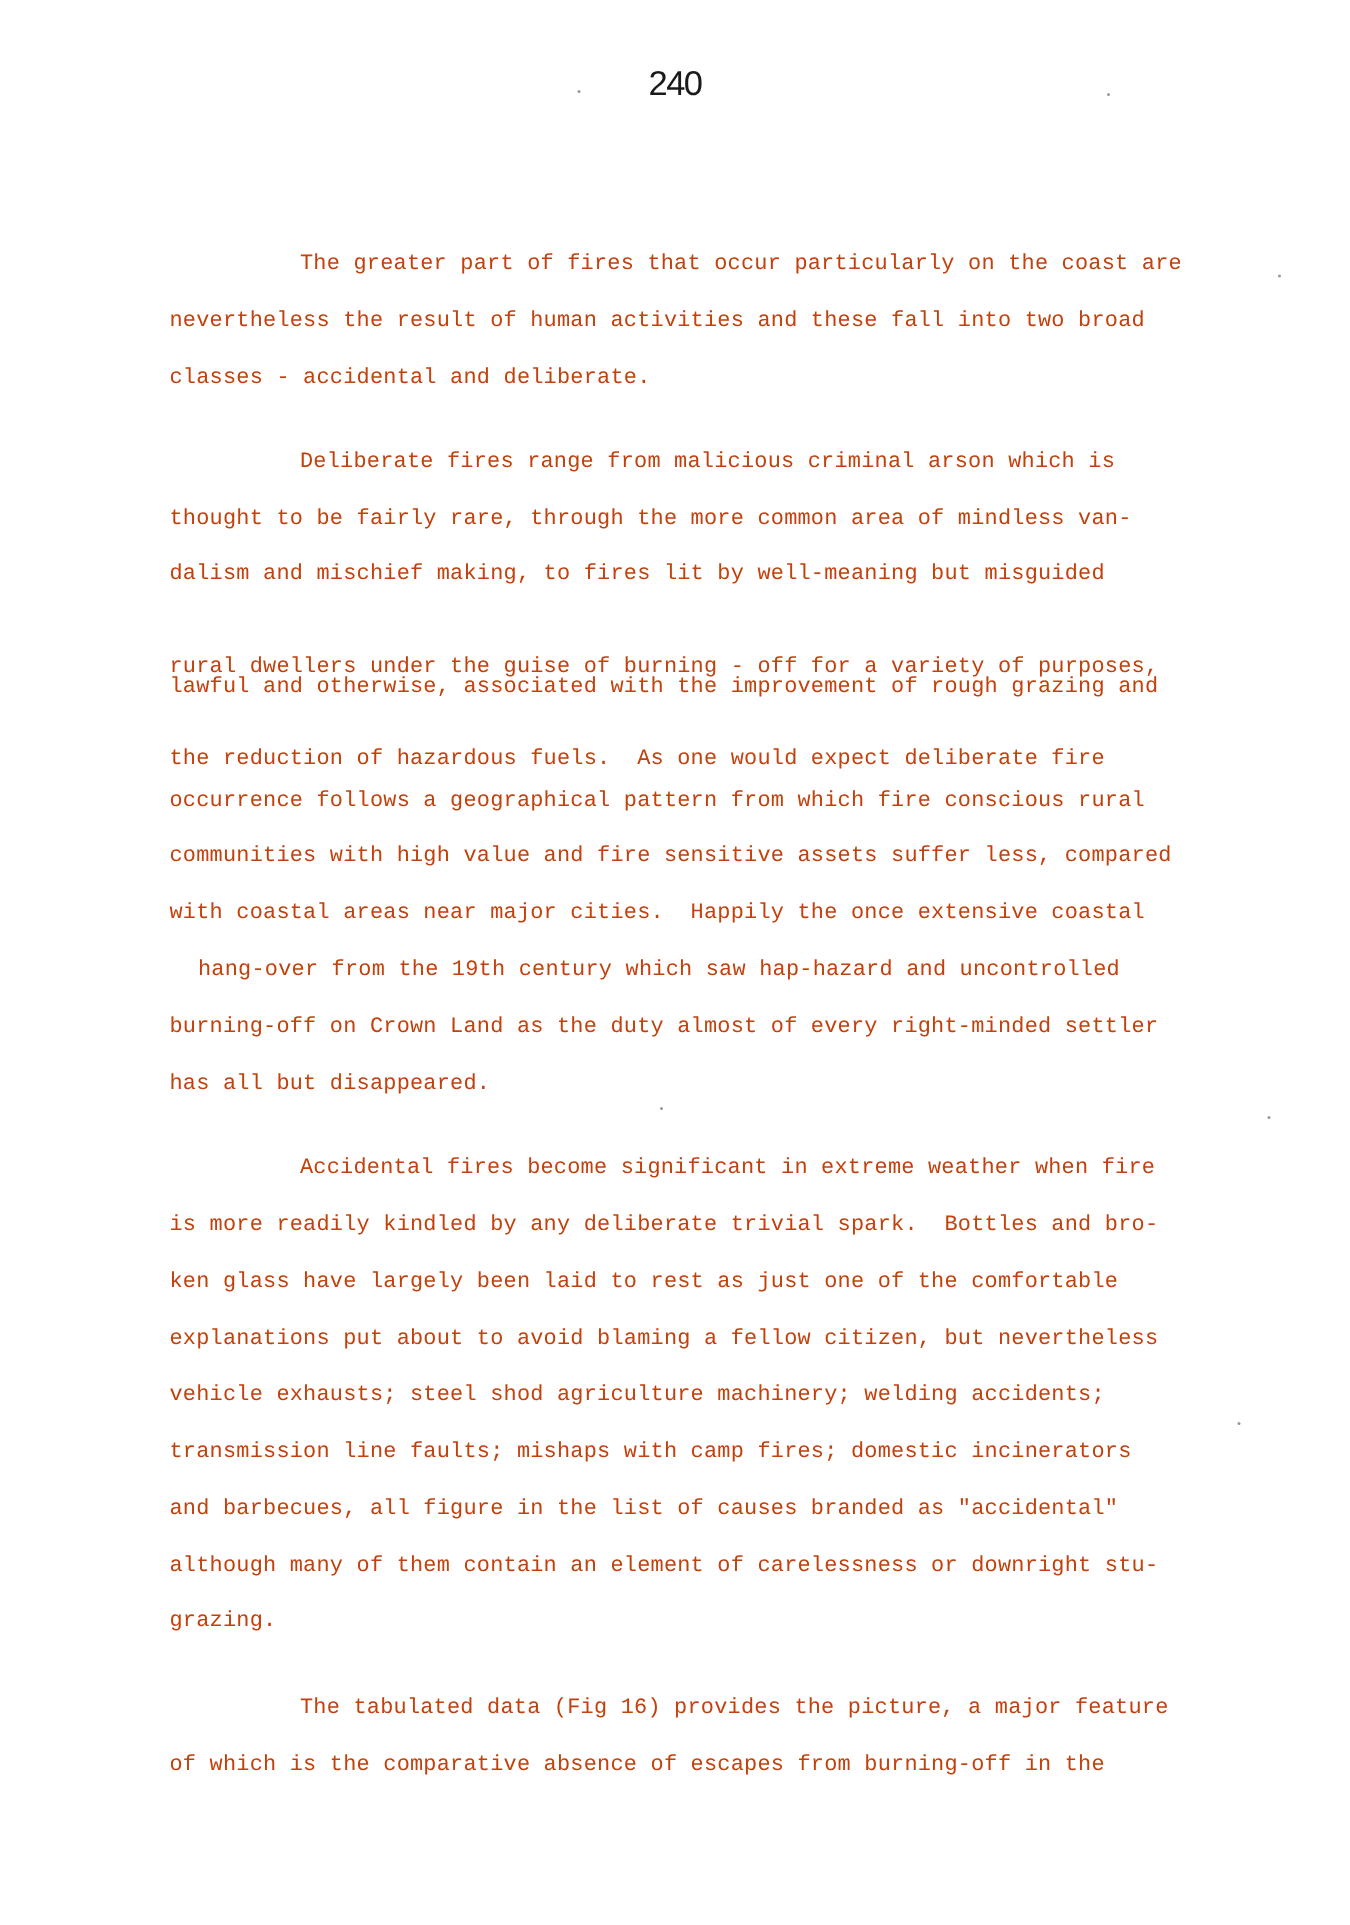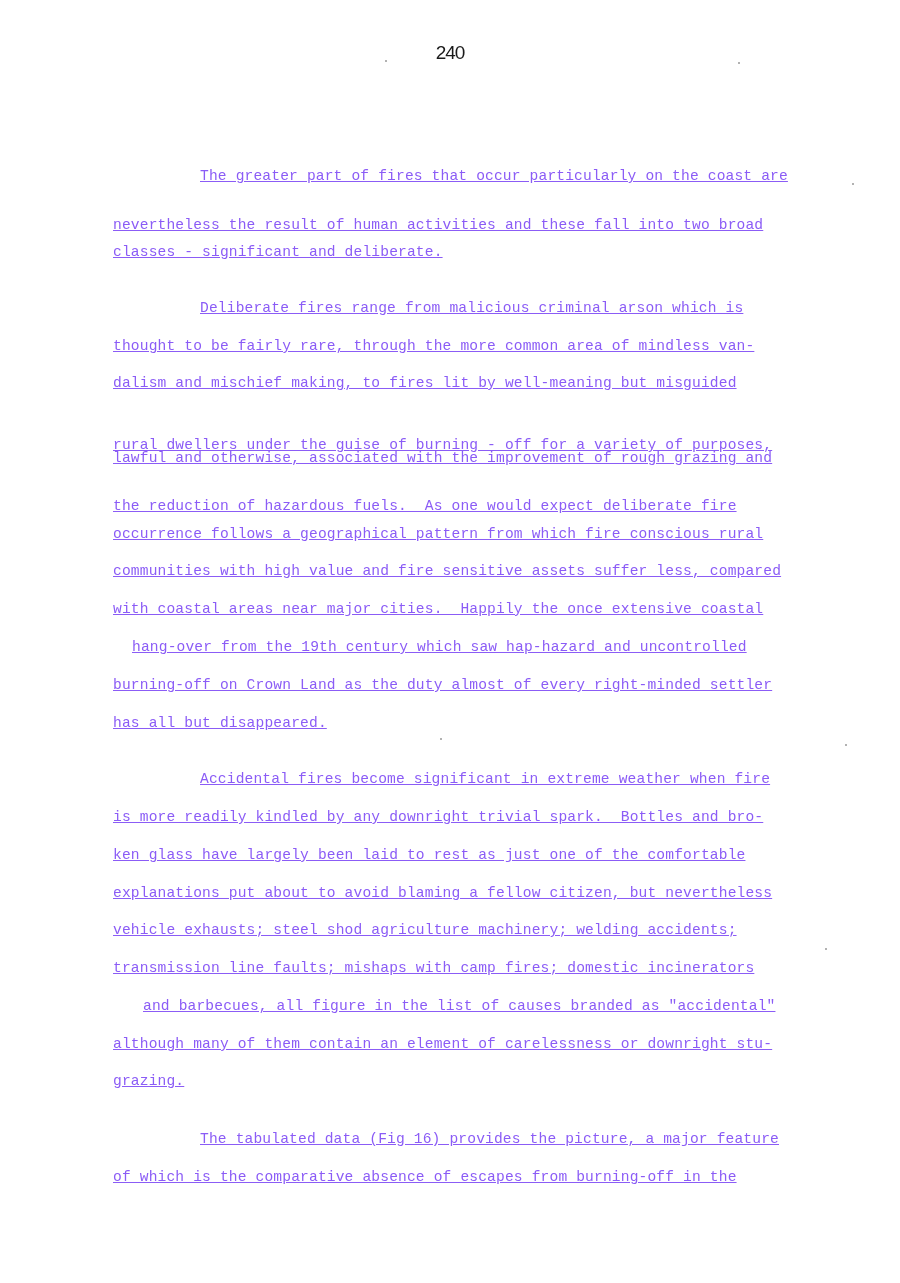--- a/index.html
+++ b/index.html
@@ -15,80 +15,79 @@
       font-family: "Liberation Mono", "DejaVu Sans Mono", monospace;
       color: #222222;
     }
     .page-number {
       position: absolute;
       top: 42px;
       left: 0;
       width: 100%;
       text-align: center;
       font-family: "Liberation Sans", "DejaVu Sans", sans-serif;
-      font-size: 19px;
+      font-size: 23px;
       letter-spacing: -1px;
       color: #1a1a1a;
     }
     .line {
       position: absolute;
       left: 113px;
       font-size: 14.6px;
       white-space: pre;
       line-height: 18px;
-      color: #8b5cf6;
+      color: #c2410c;
       letter-spacing: 0.15px;
-      text-decoration: underline;
     }
     .line.indent {
       left: 200px;
     }
     .speck {
       position: absolute;
       width: 2px;
       height: 2px;
       background: #999;
       border-radius: 1px;
     }
   </style>
 </head>
 <body>
 
 <div>
   <div class="page-number">240</div>
 
   <div>
     <div class="line indent" style="top:167px;">The greater part of fires that occur particularly on the coast are</div>
-    <div class="line" style="top:216px;">nevertheless the result of human activities and these fall into two broad</div>
-    <div class="line" style="top:243px;">classes - significant and deliberate.</div>
+    <div class="line" style="top:205px;">nevertheless the result of human activities and these fall into two broad</div>
+    <div class="line" style="top:243px;">classes - accidental and deliberate.</div>
   </div>
 
   <div>
     <div class="line indent" style="top:299px;">Deliberate fires range from malicious criminal arson which is</div>
     <div class="line" style="top:337px;">thought to be fairly rare, through the more common area of mindless van-</div>
     <div class="line" style="top:374px;">dalism and mischief making, to fires lit by well-meaning but misguided</div>
     <div class="line" style="top:436px;">rural dwellers under the guise of burning - off for a variety of purposes,</div>
     <div class="line" style="top:449px;">lawful and otherwise, associated with the improvement of rough grazing and</div>
     <div class="line" style="top:497px;">the reduction of hazardous fuels.  As one would expect deliberate fire</div>
     <div class="line" style="top:525px;">occurrence follows a geographical pattern from which fire conscious rural</div>
     <div class="line" style="top:562px;">communities with high value and fire sensitive assets suffer less, compared</div>
     <div class="line" style="top:600px;">with coastal areas near major cities.  Happily the once extensive coastal</div>
     <div class="line" style="top:638px;margin-left:19px;">hang-over from the 19th century which saw hap-hazard and uncontrolled</div>
     <div class="line" style="top:676px;">burning-off on Crown Land as the duty almost of every right-minded settler</div>
     <div class="line" style="top:714px;text-align:right;">has all but disappeared.</div>
   </div>
 
   <div>
     <div class="line indent" style="top:770px;">Accidental fires become significant in extreme weather when fire</div>
-    <div class="line" style="top:808px;">is more readily kindled by any downright trivial spark.  Bottles and bro-</div>
+    <div class="line" style="top:808px;">is more readily kindled by any deliberate trivial spark.  Bottles and bro-</div>
     <div class="line" style="top:846px;">ken glass have largely been laid to rest as just one of the comfortable</div>
     <div class="line" style="top:884px;">explanations put about to avoid blaming a fellow citizen, but nevertheless</div>
     <div class="line" style="top:921px;">vehicle exhausts; steel shod agriculture machinery; welding accidents;</div>
     <div class="line" style="top:959px;text-align:center;">transmission line faults; mishaps with camp fires; domestic incinerators</div>
-    <div class="line" style="top:997px;margin-left:30px;">and barbecues, all figure in the list of causes branded as "accidental"</div>
+    <div class="line" style="top:997px;">and barbecues, all figure in the list of causes branded as "accidental"</div>
     <div class="line" style="top:1035px;">although many of them contain an element of carelessness or downright stu-</div>
     <div class="line" style="top:1072px;">grazing.</div>
   </div>
 
   <div>
     <div class="line indent" style="top:1130px;">The tabulated data (Fig 16) provides the picture, a major feature</div>
     <div class="line" style="top:1168px;">of which is the comparative absence of escapes from burning-off in the</div>
   </div>
 
   <div class="speck" style="top:60px; left:385px;"></div>

